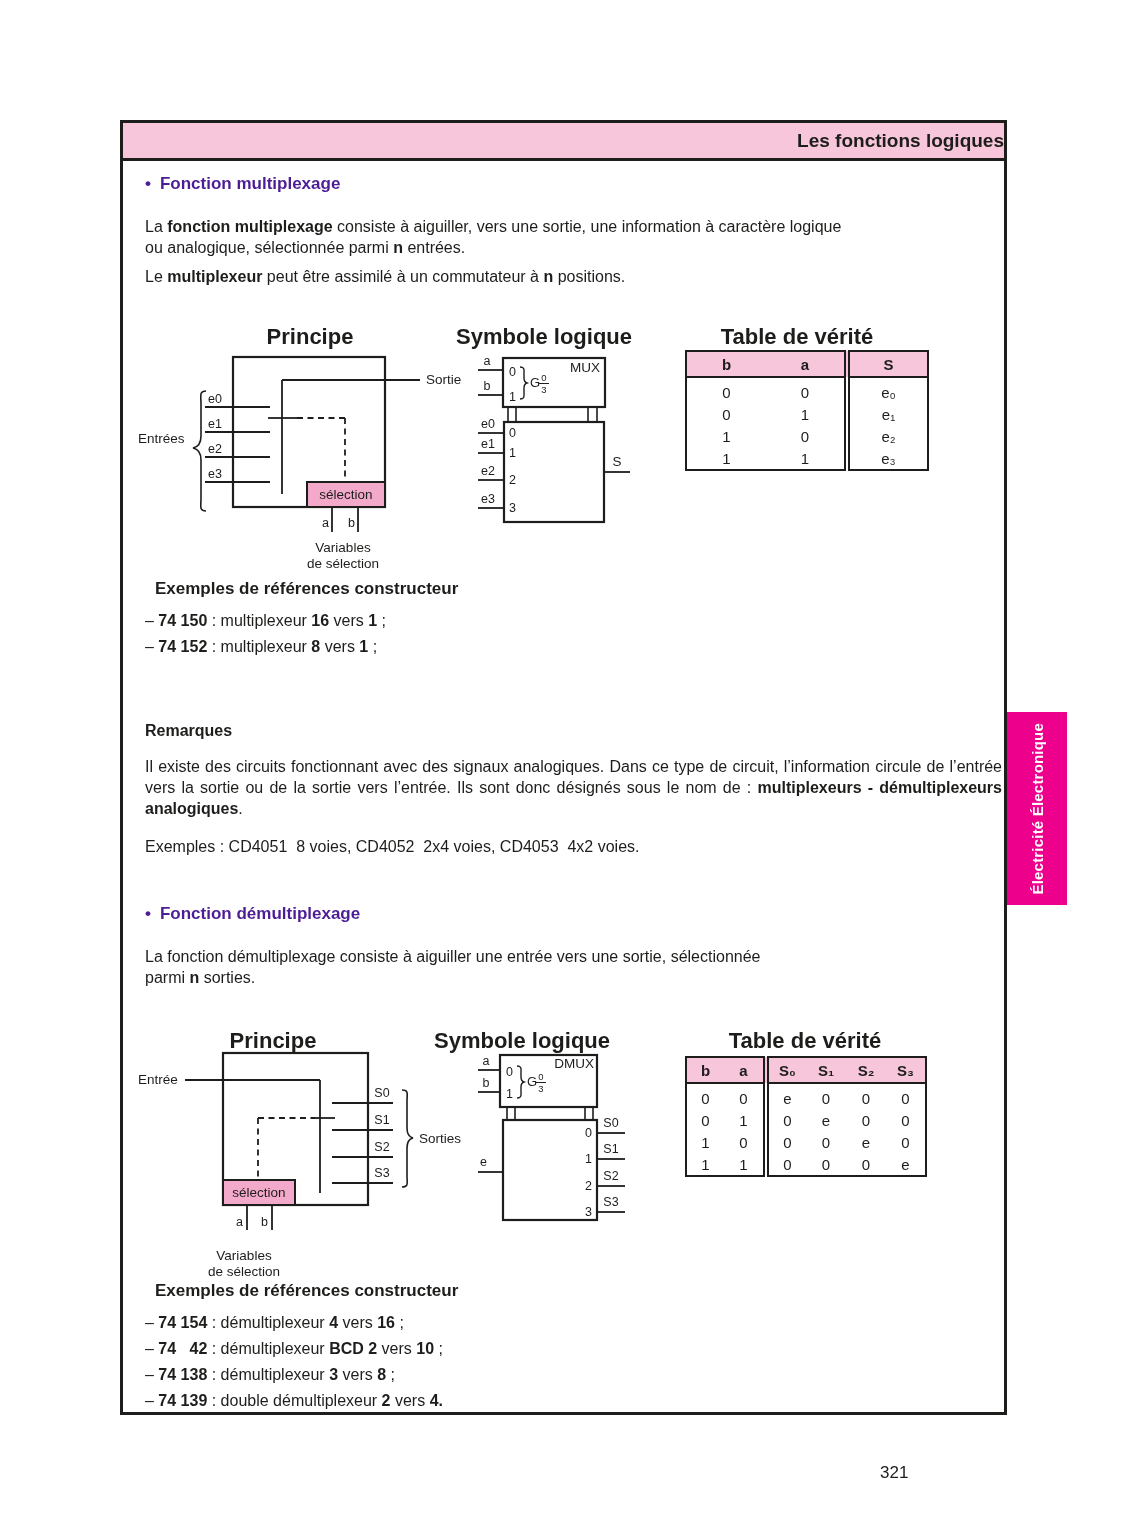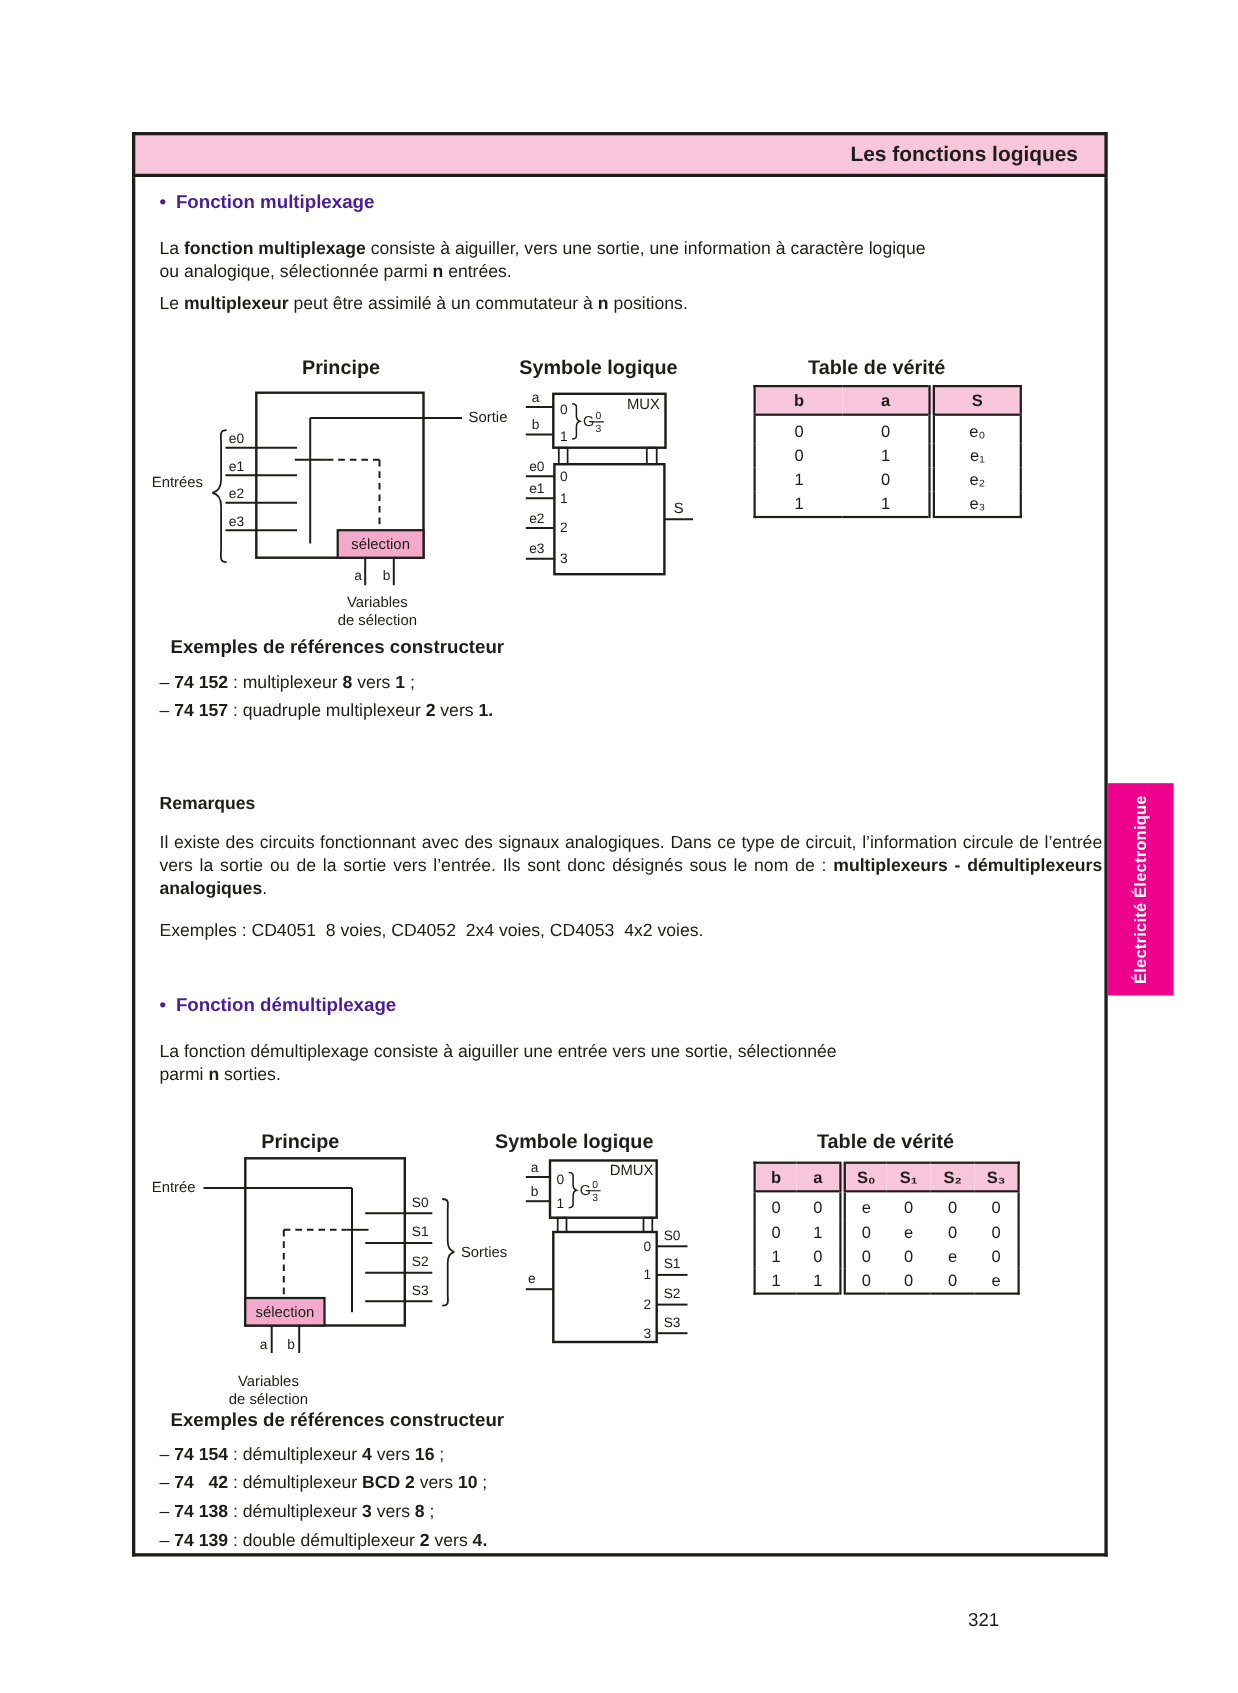--- a/index.html
+++ b/index.html
@@ -1,36 +1,36 @@
 <!DOCTYPE html>
 <html><head>
 <meta charset="utf-8">
 <style>
   html,body{margin:0;padding:0;background:#fff;}
   .page{position:relative;width:1125px;height:1539px;background:#ffffff;
         font-family:"Liberation Sans",sans-serif;color:#1d1d1b;overflow:hidden;}
   .frame-header{position:absolute;left:120px;top:120px;width:887px;height:41px;
         background:#f7c6da;border:3px solid #1d1d1b;box-sizing:border-box;
-        display:flex;align-items:center;justify-content:flex-end;padding-right:24px;
+        display:flex;align-items:center;justify-content:flex-end;padding-right:0;
         font-weight:bold;font-size:19px;}
   .frame-body{position:absolute;left:120px;top:161px;width:887px;height:1254px;
         border:3px solid #1d1d1b;border-top:none;box-sizing:border-box;background:#fff;}
   .side-tab{position:absolute;left:1007px;top:712px;width:60px;height:193px;
         background:#ec008c;display:flex;align-items:center;justify-content:center;}
   .side-tab-text{writing-mode:vertical-rl;transform:rotate(180deg);color:#ffffff;
         font-weight:bold;font-size:15px;white-space:nowrap;letter-spacing:.2px;}
   .page-number{position:absolute;left:880px;top:1463px;width:127px;
         font-size:17px;}
   .sec-title{position:absolute;left:145px;margin:0;font-size:17px;font-weight:bold;
         color:#4c1d95;}
   .sec-title .bullet{margin-right:9px;}
   .body-par{position:absolute;left:145px;width:857px;margin:0;font-size:16px;
         line-height:21px;}
   .just{text-align:justify;}
-  .diagram-title{position:absolute;font-size:18px;font-weight:bold;text-align:center;}
+  .diagram-title{position:absolute;font-size:22px;font-weight:bold;text-align:center;}
   .ex-title{position:absolute;left:155px;margin:0;font-size:17px;font-weight:bold;}
   .rm-title{position:absolute;left:145px;margin:0;font-size:16px;font-weight:bold;}
   .ex-list{position:absolute;left:145px;width:857px;font-size:16px;line-height:25.5px;}
   .ex-list2{line-height:26px;}
   .b{font-weight:bold;}
   .diag{position:absolute;}
   .diag text{font-family:"Liberation Sans",sans-serif;fill:#1d1d1b;}
   .truth{position:absolute;border-collapse:collapse;table-layout:fixed;
         border:2.5px solid #1d1d1b;font-size:15px;text-align:center;color:#1d1d1b;}
   .truth th{background:#f7c6da;border-bottom:2.5px solid #1d1d1b;font-weight:bold;
@@ -162,22 +162,22 @@
       <tr>
           <td>1</td>
           <td>1</td>
           <td class="dbl">e₃</td>
         </tr>
     </tbody>
   </table>
 
   <h3 class="ex-title" style="top:579px">Exemples de références constructeur</h3>
   <div class="ex-list" style="top:608px">
+    <div><span>– </span><span class="b">74&nbsp;150</span><span>&nbsp;: multiplexeur </span><span class="b">16</span><span> vers </span><span class="b">1</span><span>&nbsp;;</span></div>
     <div><span>– </span><span class="b">74&nbsp;152</span><span>&nbsp;: multiplexeur </span><span class="b">8</span><span> vers </span><span class="b">1</span><span>&nbsp;;</span></div>
-    <div><span>– </span><span class="b">74&nbsp;157</span><span>&nbsp;: quadruple multiplexeur </span><span class="b">2</span><span> vers </span><span class="b">1.</span></div>
   </div>
 
   <h4 class="rm-title" style="top:722px">Remarques</h4>
   <p class="body-par just" style="top:756px"><span>Il existe des circuits fonctionnant avec des signaux analogiques. Dans ce type de circuit, l’information circule de l’entrée vers la sortie ou de la sortie vers l’entrée. Ils sont donc désignés sous le nom de&nbsp;: </span><span class="b">multiplexeurs - démultiplexeurs analogiques</span><span>.</span></p>
   <p class="body-par" style="top:836px">Exemples&nbsp;: CD4051&nbsp; 8 voies, CD4052&nbsp; 2x4 voies, CD4053&nbsp; 4x2 voies.</p>
 
   <h2 class="sec-title" style="top:904px"><span class="bullet">•</span><span>Fonction démultiplexage</span></h2>
 
   <p class="body-par" style="top:946px"><span>La fonction démultiplexage consiste à aiguiller une entrée vers une sortie, sélectionnée</span><br><span>parmi&nbsp;</span><span class="b">n</span><span> sorties.</span></p>
 

